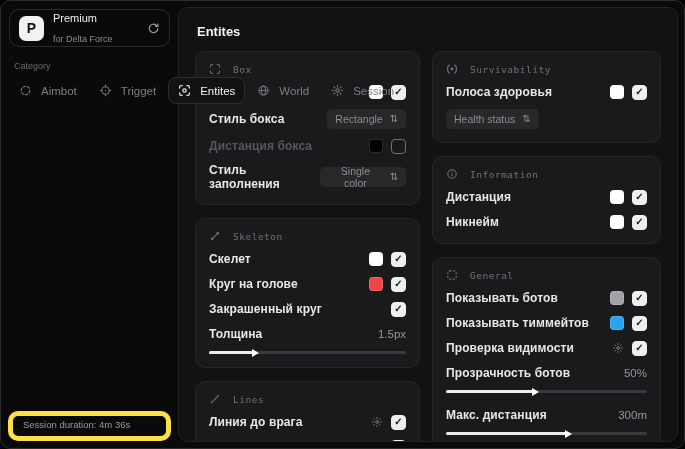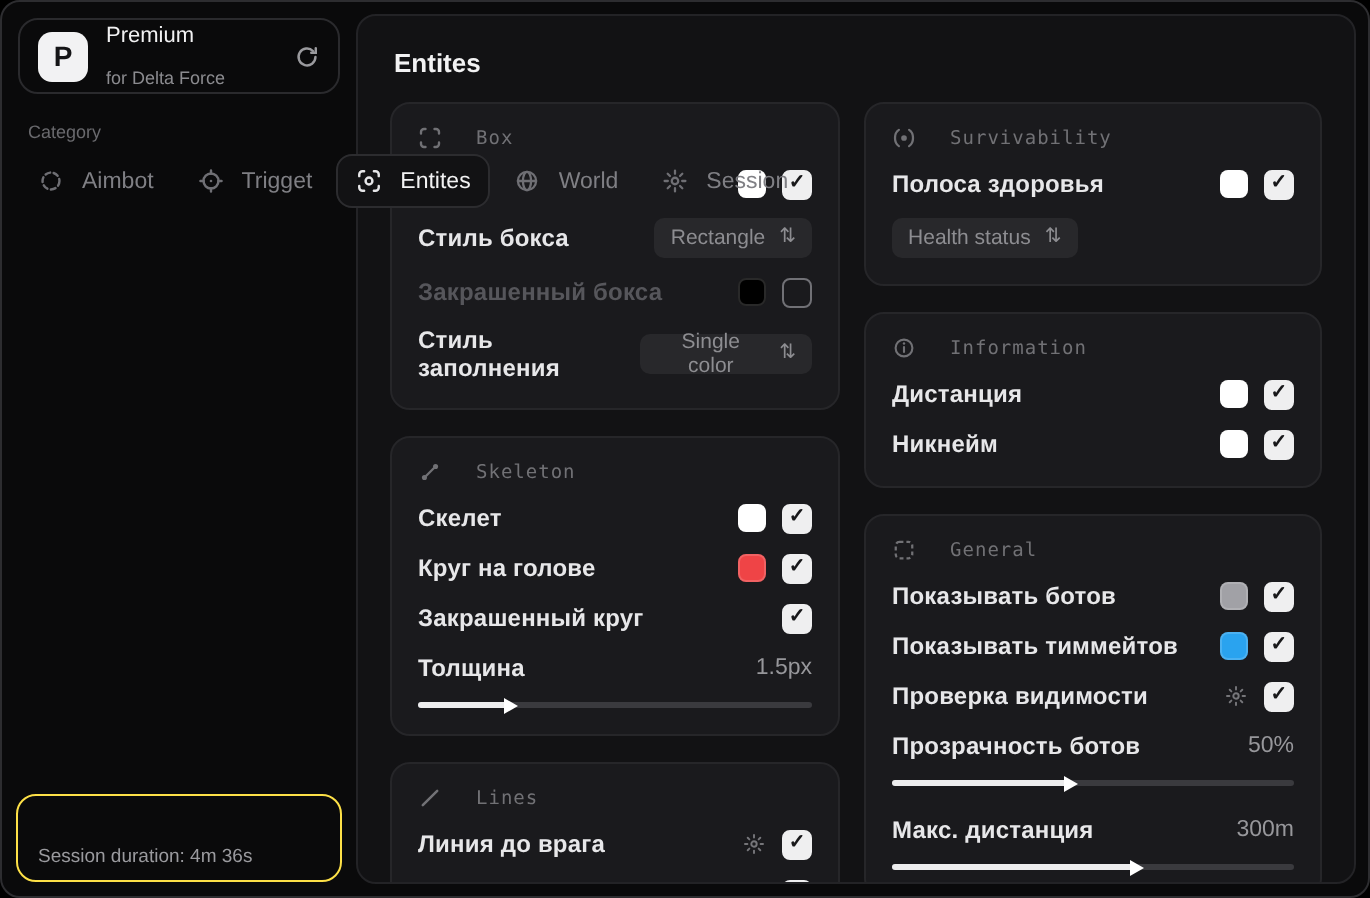--- a/index.html
+++ b/index.html
@@ -36,22 +36,22 @@
     display:flex; align-items:center; gap:9px;
     height:27px; padding:0 9px; border-radius:8px;
     border:1px solid transparent; color:#7f7f84; font-size:11.5px;
     cursor:default;
   }
   .nav-item .nv-icon { display:flex; color:#6f6f74; }
   .nav-item.active { color:#f2f2f3; border-color:#2c2c2f; background:#121214; }
   .nav-item.active .nv-icon { color:#e6e6e8; }
 
   .session-card {
-    position:absolute; left:7px; right:7px; bottom:7px; height:44px;
-    border:1px solid #fde047; border-radius:10px;
+    position:absolute; left:7px; right:7px; bottom:7px; height:30px;
+    border:5px solid #fde047; border-radius:10px;
     display:flex; align-items:flex-end; padding:6px 10px;
   }
   .session-text { font-size:9.5px; color:#9a9a9e; }
 
   
   .main {
     flex:1; margin:6px 6px 6px 0;
     background:#121214; border:1px solid #232326; border-radius:10px;
     padding:14px 16px; overflow:hidden;
   }
@@ -60,21 +60,21 @@
   .columns { display:flex; gap:12px; align-items:flex-start; }
   .col { display:flex; flex-direction:column; gap:13px; }
   .col-left  { width:229px; }
   .col-right { width:233px; }
 
   .card {
     background:#1a1a1d; border:1px solid #262629; border-radius:10px;
     padding:11px 13px 13px 13px; width:100%;
   }
   .card-header {
-    display:flex; align-items:center; gap:17px;
+    display:flex; align-items:center; gap:12px;
     color:#717175; font-family:"DejaVu Sans Mono", monospace;
     font-size:9.5px; letter-spacing:.5px; margin-bottom:3px;
   }
   .card-header .hd-icon { display:flex; color:#717175; }
 
   .row {
     display:flex; align-items:center; justify-content:space-between;
     margin-top:9px; min-height:16px;
   }
   .row-label { font-size:12px; font-weight:bold; color:#e7e7e9; letter-spacing:.1px; }
@@ -221,21 +221,21 @@
 
           <div class="row">
             <span class="row-label">Стиль бокса</span>
             <button class="dropdown">
               <span>Rectangle</span>
               <span class="dd-icon">⇅</span>
             </button>
           </div>
 
           <div class="row">
-            <span class="row-label dim">Закрашенный бокса</span>
+            <span class="row-label dim">Дистанция бокса</span>
             <span class="row-controls">
               <span class="swatch" style="background: rgb(0, 0, 0);"></span>
               <span class="checkbox">
                 
               </span>
             </span>
           </div>
 
           <div class="row">
             <span class="row-label">Стиль заполнения</span>

